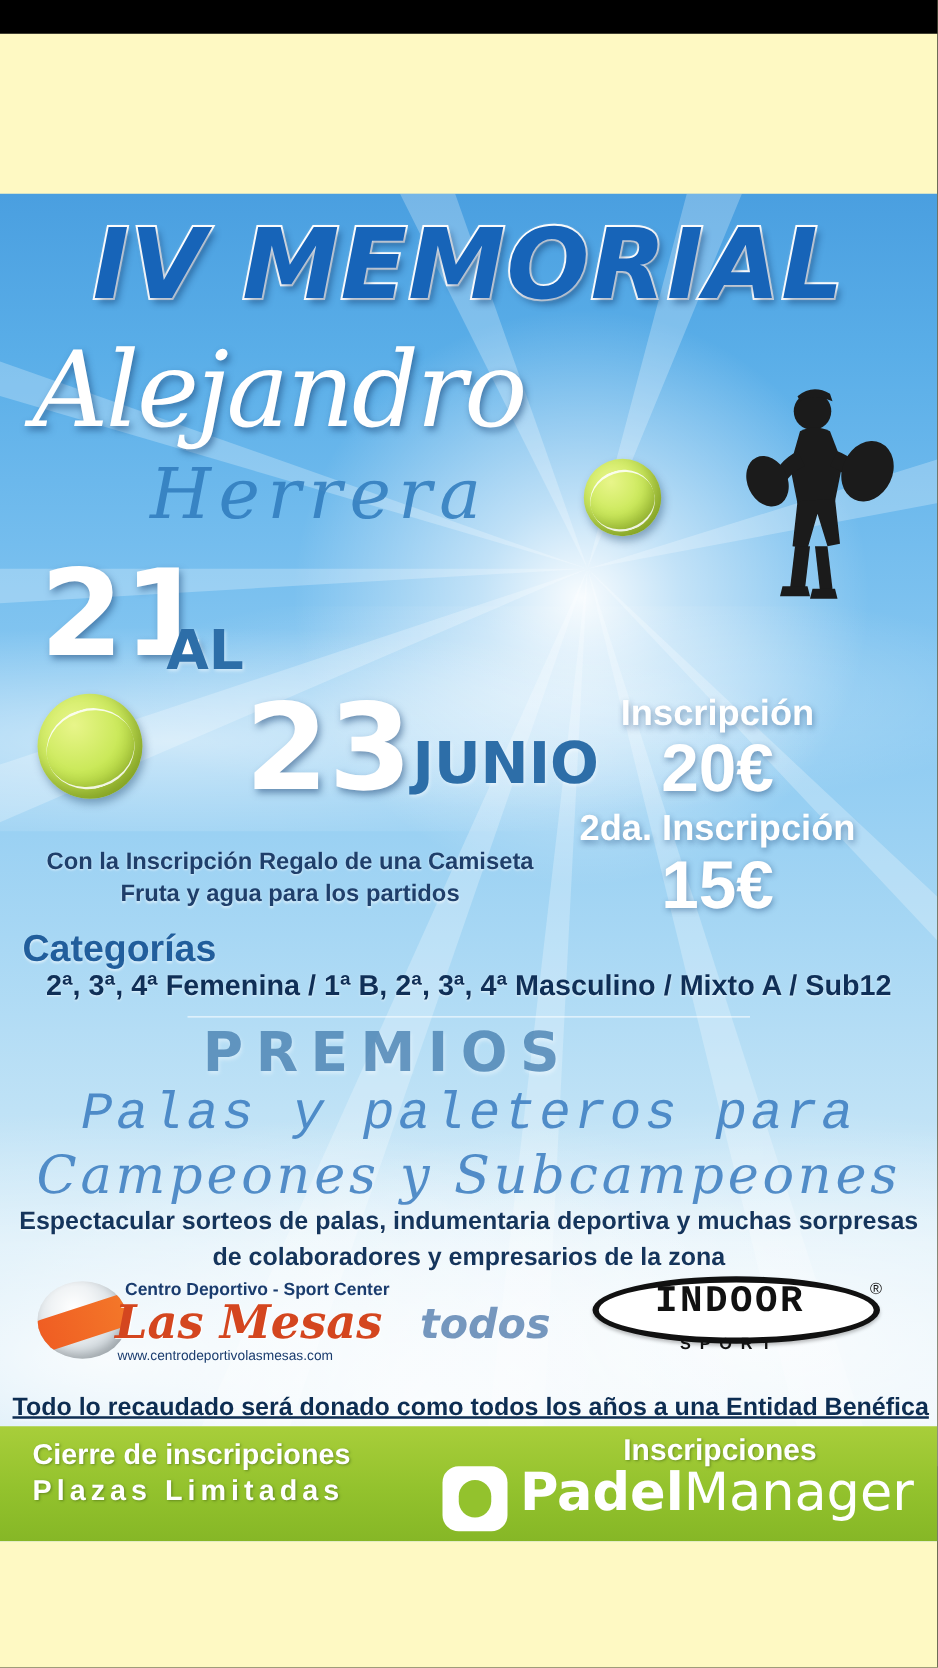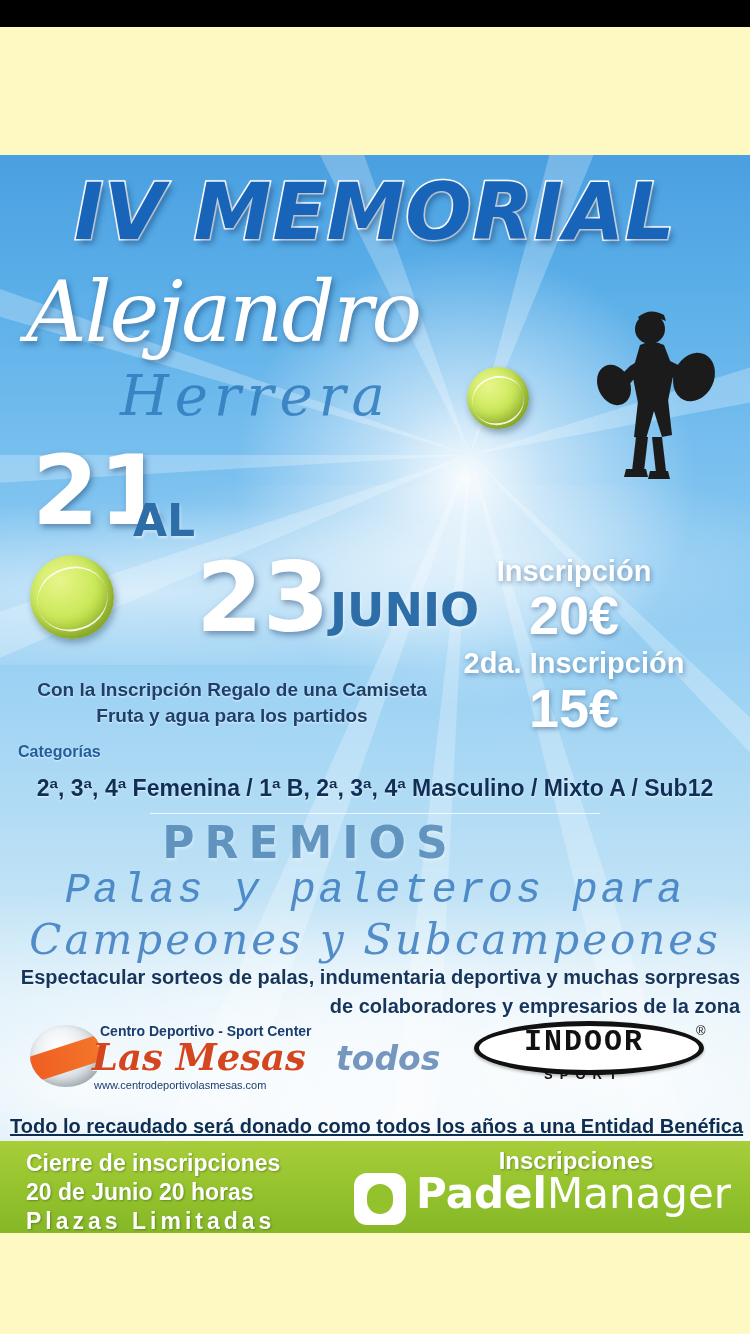--- a/index.html
+++ b/index.html
@@ -216,21 +216,21 @@
     color: #1f3f6b;
     line-height: 1.35;
     text-shadow: 0 1px 2px rgba(255,255,255,0.65);
   }
 
   
   .cat-title {
     position: absolute;
     left: 18px;
     top: 588px;
-    font-size: 16px;
+    font-size: 30px;
     font-weight: bold;
     color: #215e9c;
     text-shadow: 0 1px 2px rgba(255,255,255,0.6);
   }
   .cat-line {
     position: absolute;
     left: 10px;
     top: 620px;
     width: 730px;
     text-align: center;
@@ -290,21 +290,21 @@
     opacity: 0.85;
     white-space: nowrap;
   }
 
   
   .sorteos {
     position: absolute;
     left: 10px;
     top: 808px;
     width: 730px;
-    text-align: right;
+    text-align: center;
     font-size: 20px;
     font-weight: bold;
     color: #15355c;
     line-height: 1.45;
     text-shadow: 0 1px 2px rgba(255,255,255,0.7);
   }
 
   
   .sponsors {
     position: absolute;
@@ -585,21 +585,20 @@
         <div class="ind-reg">®</div>
         <div class="ind-sport">SPORT</div>
       </div>
     </div>
 
     <div class="benefit">Todo lo recaudado será donado como todos los años a una Entidad Benéfica</div>
 
     <div class="greenbar">
       <div class="close-info">
         <div>Cierre de inscripciones</div>
-        <div>20 de Junio 20 horas</div>
         <div class="sp">Plazas Limitadas</div>
       </div>
       <div class="pm-block">
         <div class="pm-ins">Inscripciones</div>
         <div class="pm-logo"></div>
         <div class="pm-name">
           <b>Padel</b><span>Manager</span>
         </div>
       </div>
     </div>

